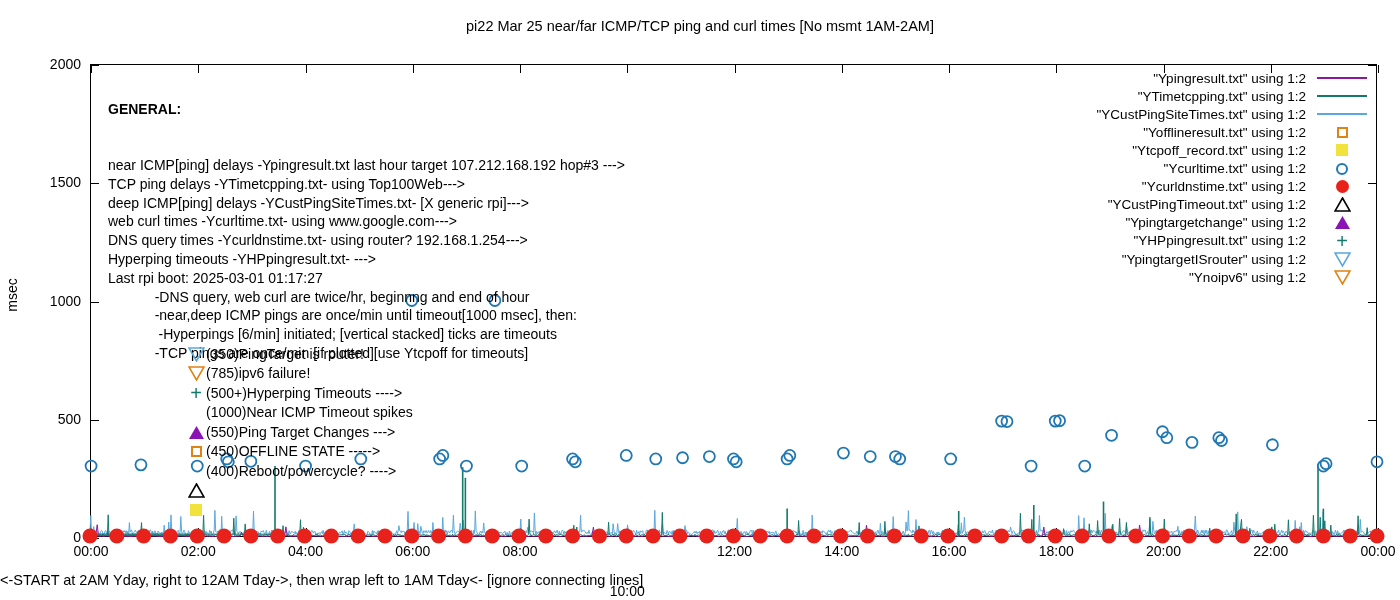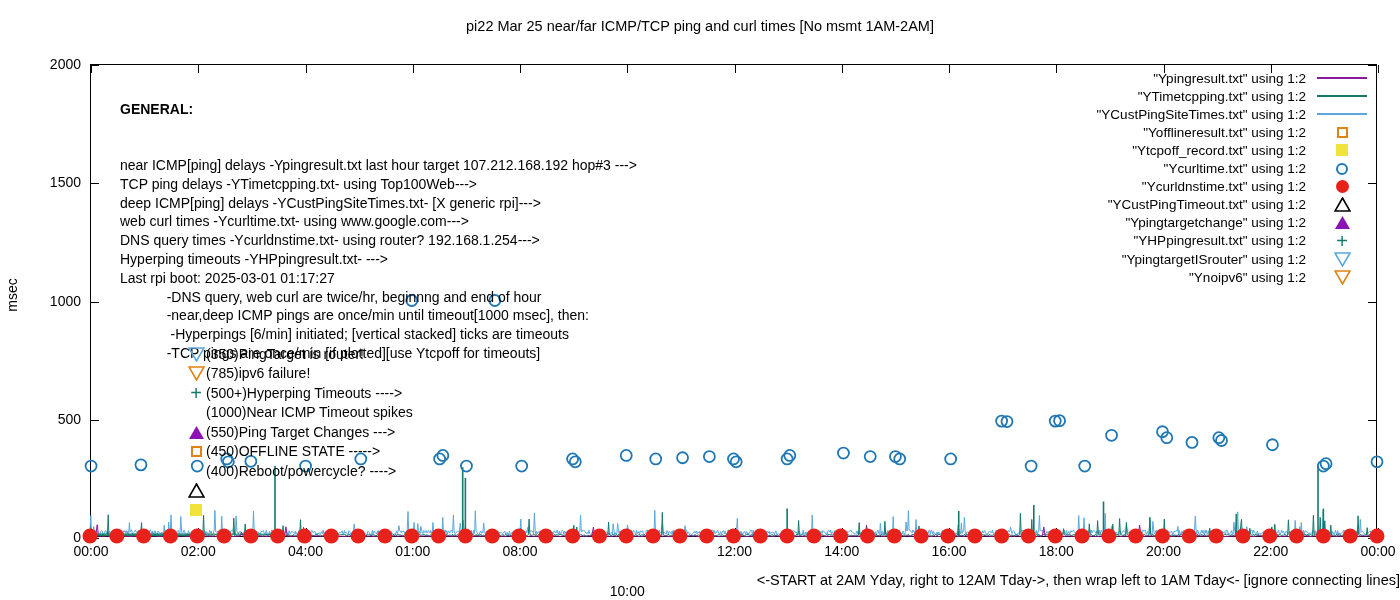--- a/index.html
+++ b/index.html
@@ -14,21 +14,21 @@
     position:absolute;left:0;top:18px;width:1400px;text-align:center;
     font-size:14.5px;color:#000;letter-spacing:0px;
   }
 
   .ylabel{
     position:absolute;left:-18px;top:287px;width:60px;text-align:center;
     font-size:14px;transform:rotate(-90deg);transform-origin:center center;
   }
 
   .xcaption{
-    position:absolute;left:0;top:572px;width:1400px;text-align:right;
+    position:absolute;left:0;top:572px;width:1400px;text-align:left;
     font-size:14.5px;
   }
 
   
   .frame{
     position:absolute;left:90px;top:64px;width:1287px;height:473px;
     border:1px solid #000;box-sizing:border-box;padding-left:34px;
   }
   .ytick-in{position:absolute;left:0px;width:8px;height:1px;background:#000;}
   .ytick-r{position:absolute;right:0px;width:8px;height:1px;background:#000;}
@@ -97,21 +97,21 @@
         <div class="xtick-t" style="left: 0px;"></div>
         <div class="xlab" style="left: 0px;">00:00</div>
         <div class="xtick" style="left: 107.25px;"></div>
         <div class="xtick-t" style="left: 107.25px;"></div>
         <div class="xlab" style="left: 107.25px;">02:00</div>
         <div class="xtick" style="left: 214.5px;"></div>
         <div class="xtick-t" style="left: 214.5px;"></div>
         <div class="xlab" style="left: 214.5px;">04:00</div>
         <div class="xtick" style="left: 321.75px;"></div>
         <div class="xtick-t" style="left: 321.75px;"></div>
-        <div class="xlab" style="left: 321.75px;">01:00</div>
+        <div class="xlab" style="left: 321.75px;">06:00</div>
         <div class="xtick" style="left: 429px;"></div>
         <div class="xtick-t" style="left: 429px;"></div>
         <div class="xlab" style="left: 429px;">08:00</div>
         <div class="xtick" style="left: 536.25px;"></div>
         <div class="xtick-t" style="left: 536.25px;"></div>
         <div class="xlab" style="left: 536.25px; margin-top: 40px;">10:00</div>
         <div class="xtick" style="left: 643.5px;"></div>
         <div class="xtick-t" style="left: 643.5px;"></div>
         <div class="xlab" style="left: 643.5px;">12:00</div>
         <div class="xtick" style="left: 750.75px;"></div>
@@ -322,21 +322,21 @@
       <circle cx="1166.79" cy="437.67" r="5.5" fill="none" stroke="#1f77b4" stroke-width="1.8"></circle>
       <circle cx="1191.99375" cy="442.4" r="5.5" fill="none" stroke="#1f77b4" stroke-width="1.8"></circle>
       <circle cx="1218.80625" cy="437.67" r="5.5" fill="none" stroke="#1f77b4" stroke-width="1.8"></circle>
       <circle cx="1221.4875000000002" cy="440.50800000000004" r="5.5" fill="none" stroke="#1f77b4" stroke-width="1.8"></circle>
       <circle cx="1272.43125" cy="444.765" r="5.5" fill="none" stroke="#1f77b4" stroke-width="1.8"></circle>
       <circle cx="1323.375" cy="466.05" r="5.5" fill="none" stroke="#1f77b4" stroke-width="1.8"></circle>
       <circle cx="1326.05625" cy="463.685" r="5.5" fill="none" stroke="#1f77b4" stroke-width="1.8"></circle>
       <circle cx="1377" cy="461.793" r="5.5" fill="none" stroke="#1f77b4" stroke-width="1.8"></circle>
     </svg>
 
-  <div class="block" style="left:120px;top:62px;">
+  <div class="block" style="left:108px;top:62px;">
     <div class="bold">GENERAL:</div>
     <div id="general-lines"><div>near ICMP[ping] delays -Ypingresult.txt last hour target 107.212.168.192 hop#3 ---&gt;</div><div>TCP ping delays -YTimetcpping.txt- using Top100Web---&gt;</div><div>deep ICMP[ping] delays -YCustPingSiteTimes.txt- [X generic rpi]---&gt;</div><div>web curl times -Ycurltime.txt- using www.google.com---&gt;</div><div>DNS query times -Ycurldnstime.txt- using router? 192.168.1.254---&gt;</div><div>Hyperping timeouts -YHPpingresult.txt- ---&gt;</div><div>Last rpi boot: 2025-03-01 01:17:27</div><div>            -DNS query, web curl are twice/hr, beginnng and end of hour</div><div>            -near,deep ICMP pings are once/min until timeout[1000 msec], then:</div><div>             -Hyperpings [6/min] initiated; [vertical stacked] ticks are timeouts</div><div>            -TCP pings are once/min [if plotted][use Ytcpoff for timeouts]</div></div>
   </div>
 
   <div class="block" style="left:120px;top:307px;">
     <div id="anomaly-rows" style="margin-left:66px;"><div class="anom-row"><span class="anom-sym"><span class="legsym" style="width: 18px;"><svg width="17" height="15">
                 <polygon points="1,1 16,1 8.5,14" fill="none" stroke="#5ba8dd" stroke-width="1.6"></polygon>
               </svg></span></span><span class="anom-txt">(350)PingTarget is router!</span></div><div class="anom-row"><span class="anom-sym"><span class="legsym" style="width: 18px;"><svg width="17" height="15">
                 <polygon points="1,1 16,1 8.5,14" fill="none" stroke="#e08214" stroke-width="1.6"></polygon>
               </svg></span></span><span class="anom-txt">(785)ipv6 failure!</span></div><div class="anom-row"><span class="anom-sym"><span class="legsym" style="width: 18px;"><span class="plus" style="color: rgb(18, 121, 107);">+</span></span></span><span class="anom-txt">(500+)Hyperping Timeouts ----&gt;</span></div><div class="anom-row"><span class="anom-sym"></span><span class="anom-txt">(1000)Near ICMP Timeout spikes</span></div><div class="anom-row"><span class="anom-sym"><span class="legsym" style="width: 18px;"><svg width="17" height="15">

